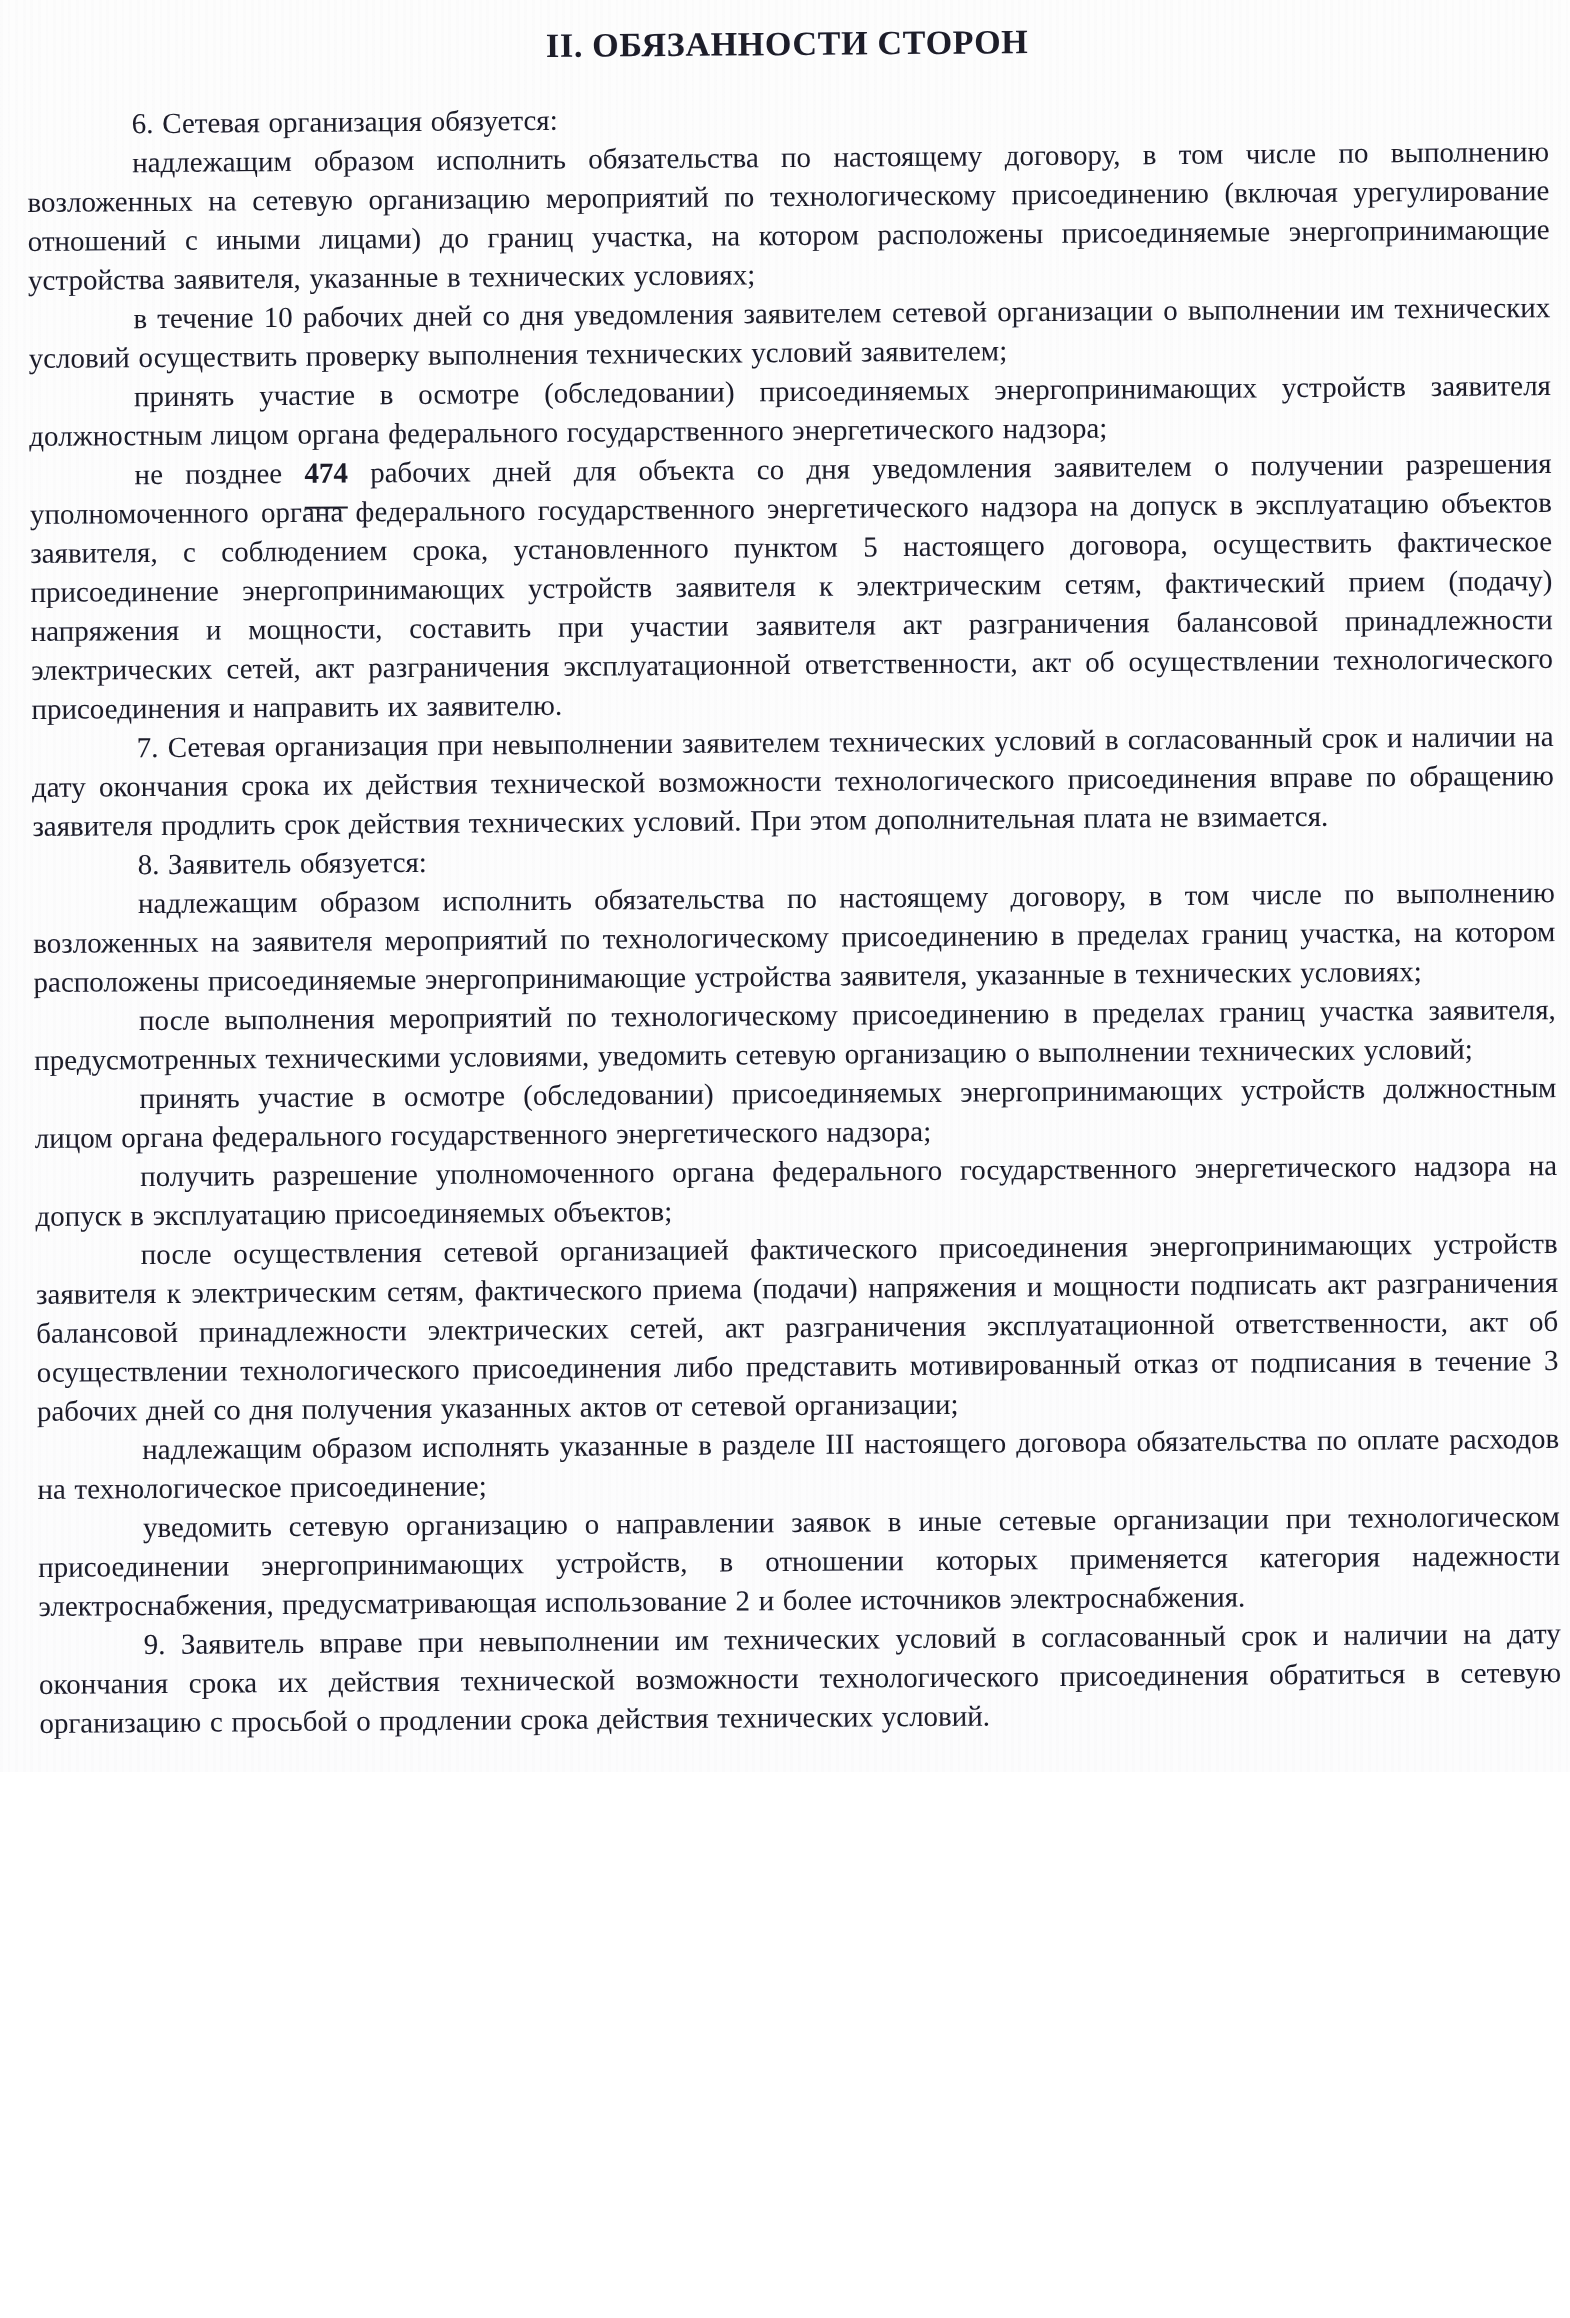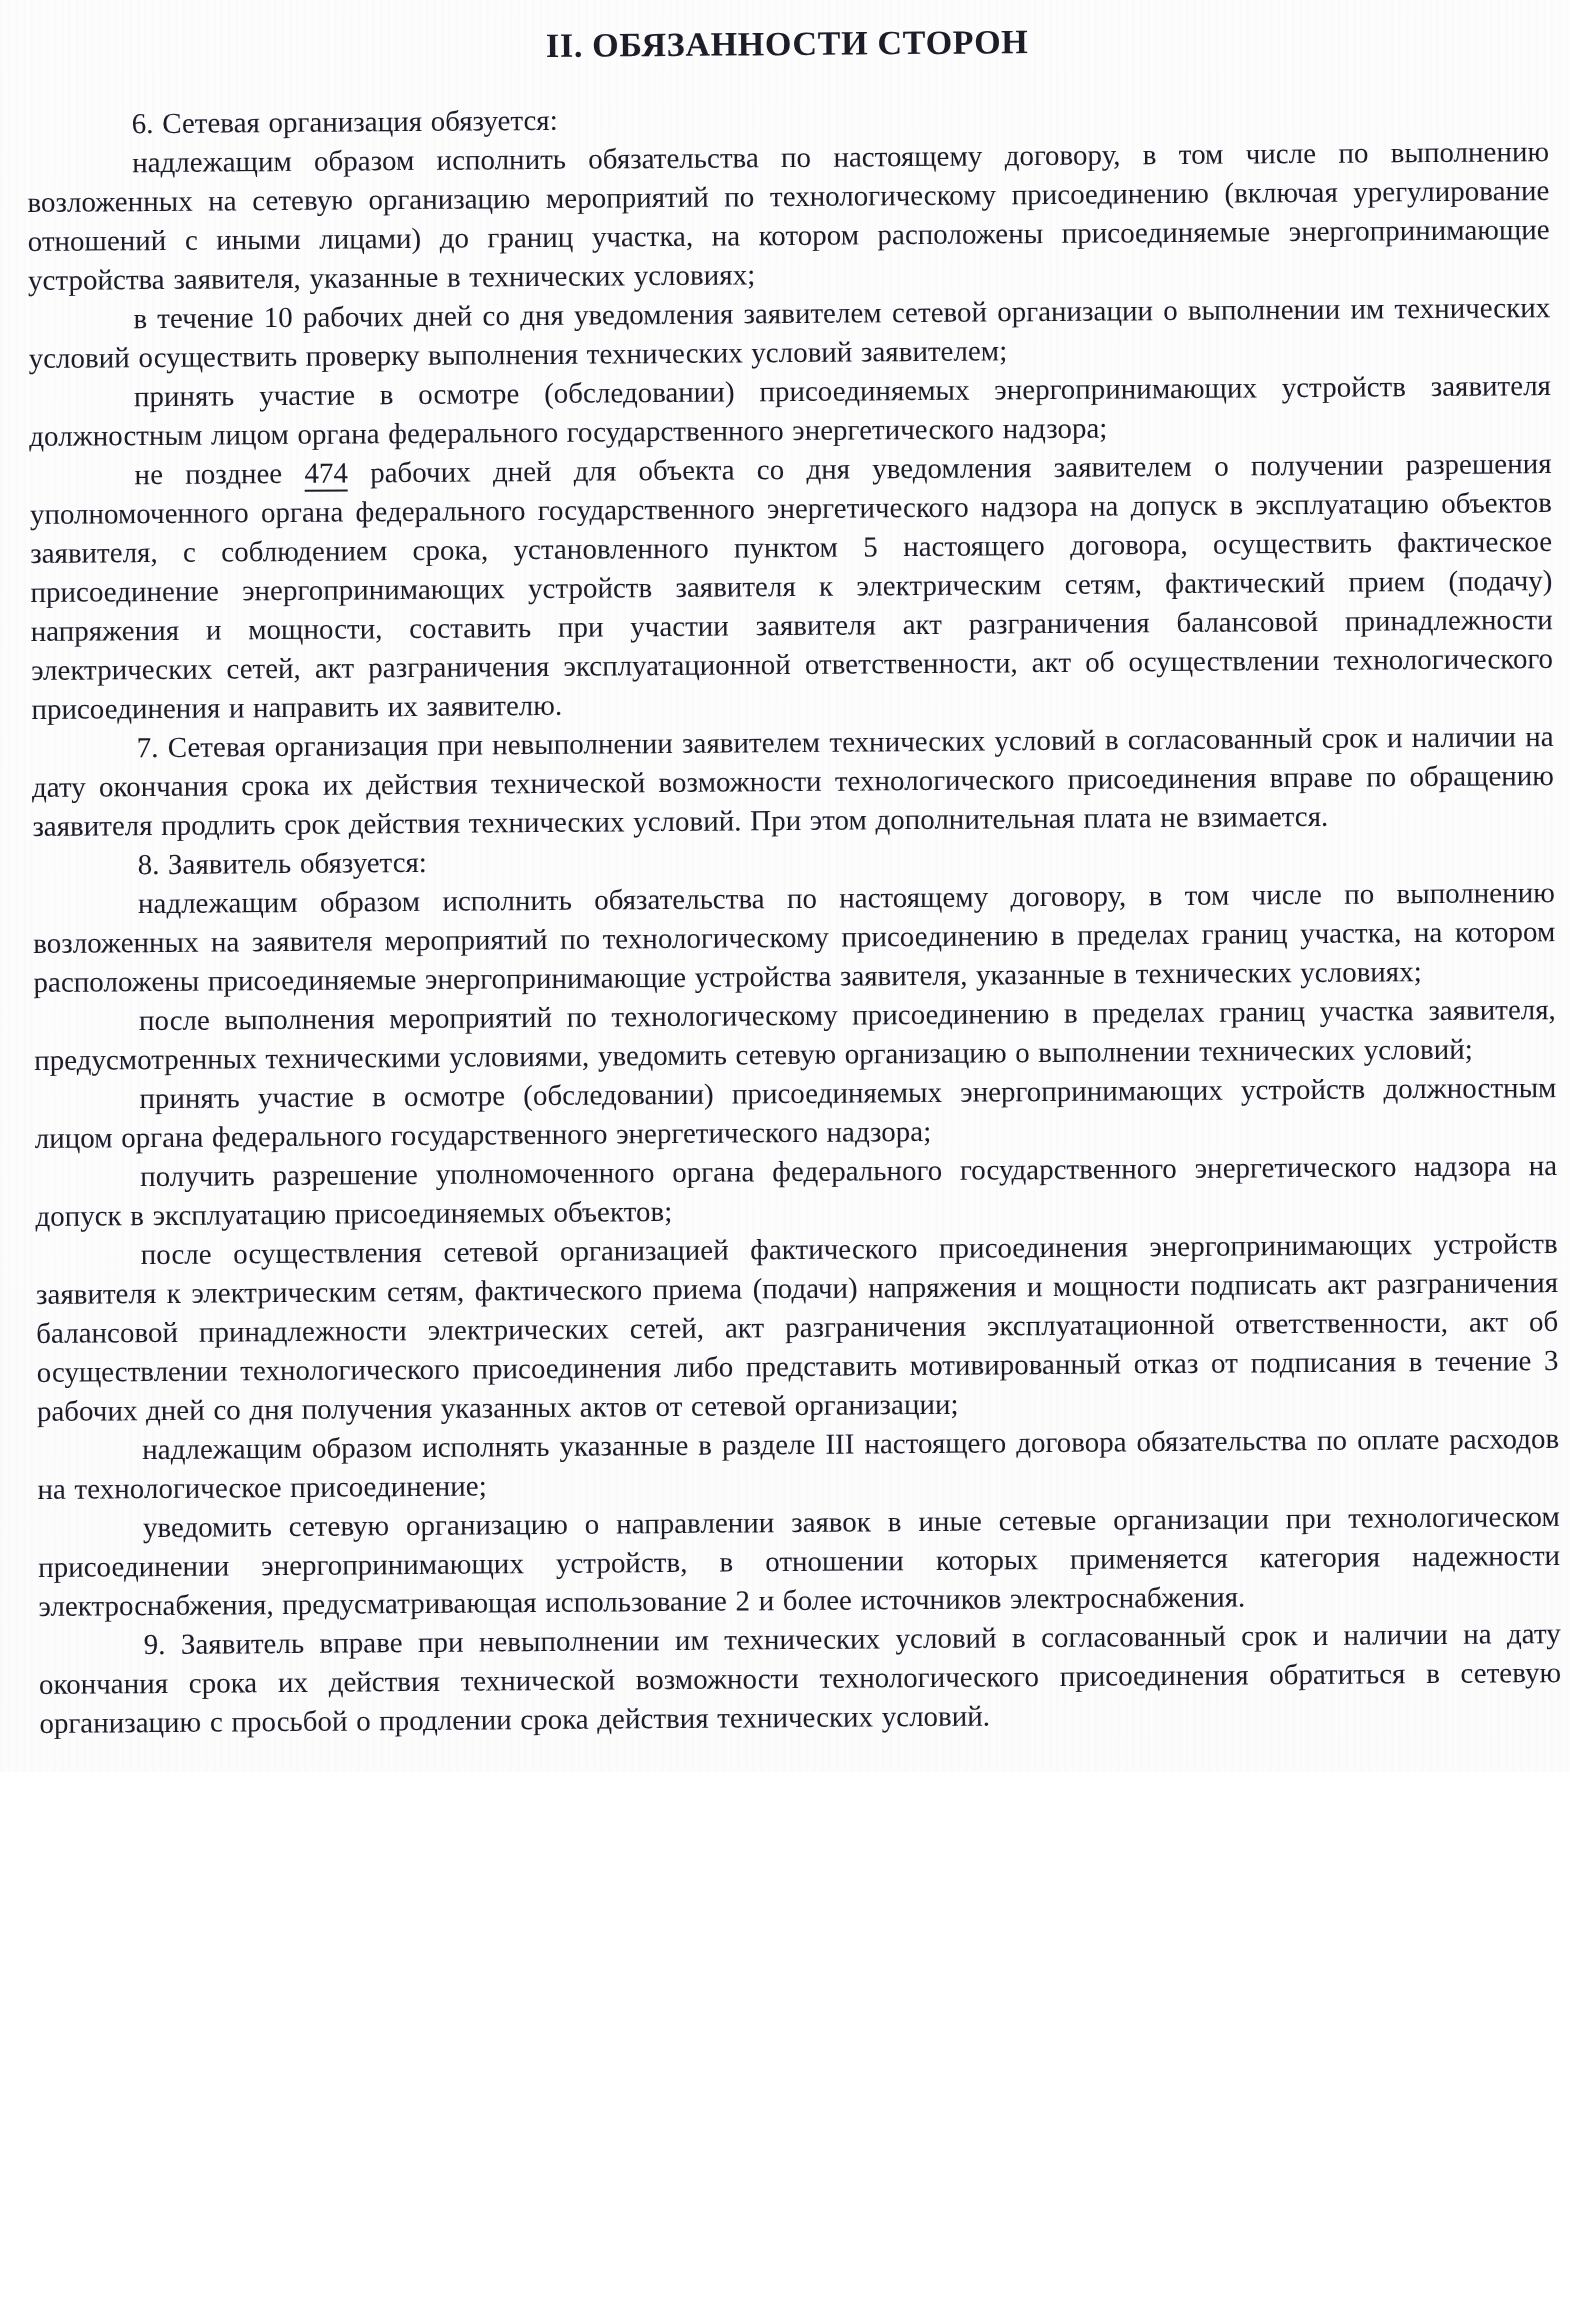--- a/index.html
+++ b/index.html
@@ -38,21 +38,22 @@
     margin: 0;
     font-size: 29px;
     line-height: 39px;
     text-align: justify;
     text-indent: 105px;
     text-shadow: 0.4px 0 0 rgba(70,80,190,0.15);
     word-spacing: 1.4px;
   }
   .u-num {
     border-bottom: 2.8px solid #1d1d28;
-    padding-bottom: 1px;
+    padding-bottom: 18px;
+    font-weight: bold;
   }
   .sign-row {
     position: absolute;
     left: 0px;
     top: 2170px;
     width: 1522px;
     display: flex;
     justify-content: space-between;
     align-items: flex-end;
     font-size: 30px;

